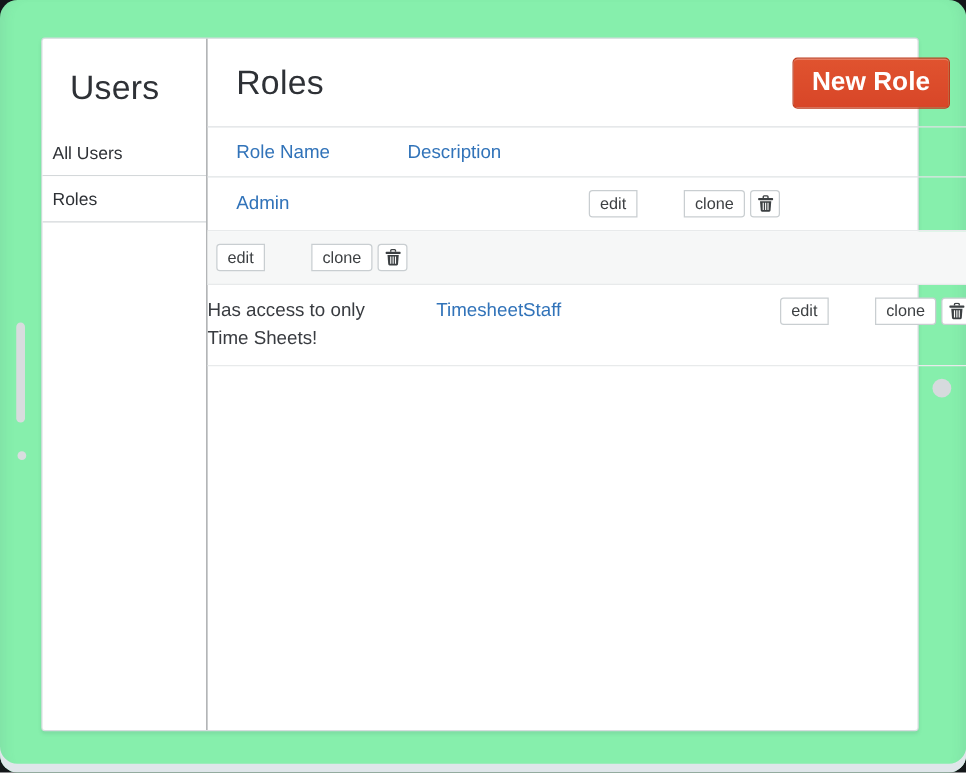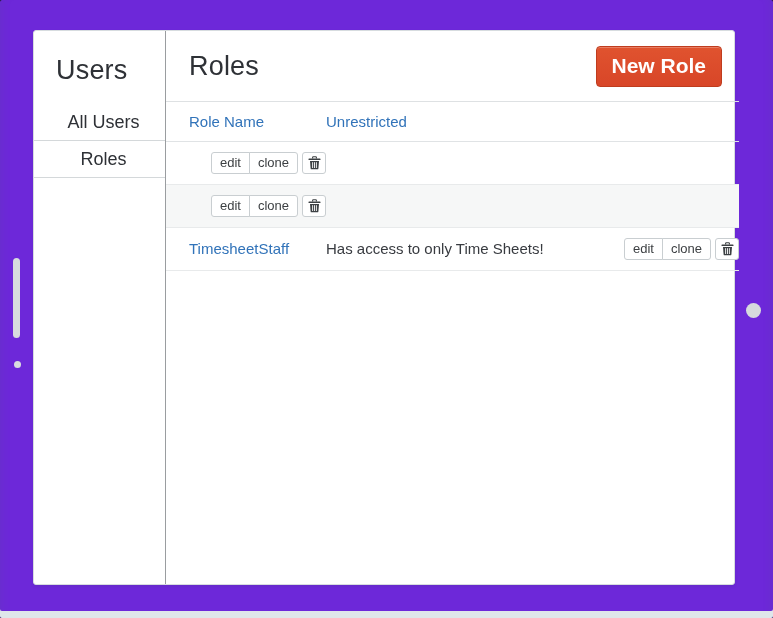--- a/index.html
+++ b/index.html
@@ -2,21 +2,21 @@
 <html><head>
 <meta charset="utf-8">
 <style>
   html,body{margin:0;padding:0;}
   body{
     width:773px;height:618px;position:relative;overflow:hidden;
     background:#14171a;
     font-family:"Liberation Sans","DejaVu Sans",sans-serif;
   }
   .tablet{
-    position:absolute;inset:0;border-radius:2px;background:#6d28d9;
+    position:absolute;inset:0;border-radius:14px;background:#86efac;
     box-shadow:
       inset 0 -7px 0 #dfe6ea,
       inset 10px 0 10px -8px rgba(70,95,115,.12),
       inset -10px 0 10px -8px rgba(70,95,115,.12);
   }
   .volume-pill{
     position:absolute;left:13px;top:258px;width:7px;height:80px;
     border-radius:4px;background:#d8dcde;
   }
   .left-dot{
@@ -34,22 +34,22 @@
     box-sizing:border-box;display:flex;
   }
   
   .sidebar{width:131px;flex:0 0 131px;}
   .sidebar-title{
     box-sizing:border-box;height:73px;padding:24px 0 0 22px;
     font-size:27px;font-weight:400;color:#2e3136;letter-spacing:.2px;
   }
   .sidebar-item{
     box-sizing:border-box;height:37px;line-height:36px;padding-left:8px;
-    font-size:18px;color:#2e3136;border-bottom:1px solid #d4d8da;
-    cursor:pointer;background:#fff;text-align:center;
+    font-size:14px;color:#2e3136;border-bottom:1px solid #d4d8da;
+    cursor:pointer;background:#fff;
   }
   
   .main{
     flex:1;border-left:1px solid #9a9da0;box-sizing:border-box;
     padding:0 13px 0 0;display:flex;flex-direction:column;
   }
   .main-header{
     box-sizing:border-box;height:71px;display:flex;align-items:center;
     justify-content:space-between;padding-left:23px;
     border-bottom:1px solid #dee1e3;
@@ -70,21 +70,21 @@
   }
   .th.first,.cell.first{padding-left:23px;box-sizing:border-box;}
   .trow{border-bottom:1px solid #e8eaeb;}
   .trow.striped{background:#f6f7f7;}
   .cell{font-size:15px;line-height:22px;padding:10px 0;}
   .cell.desc{color:#383b40;padding-right:8px;}
   .role-link{color:#3173b9;text-decoration:none;cursor:pointer;}
   .cell.actions{
     justify-self:end;display:flex;align-items:center;padding:10px 0;
   }
-  .btn-group{display:inline-flex;}
+  .btn-group{display:inline-flex;gap:38px;}
   .mini-btn{
     font-family:inherit;font-size:13px;color:#3d4043;background:#fff;
     border:1px solid #c9ced1;padding:2px 8px 3px;height:22px;
     box-sizing:border-box;cursor:pointer;line-height:15px;
   }
   .btn-group .mini-btn:first-child{border-radius:3px 0 0 3px;}
   .btn-group .mini-btn:last-child{border-radius:0 3px 3px 0;margin-left:-1px;text-align:center;}
   .trash-btn{
     width:24px;height:22px;box-sizing:border-box;margin-left:4px;
     background:#fff;border:1px solid #c9ced1;border-radius:3px;
@@ -114,25 +114,28 @@
     </div>
 
     <div class="main">
       <div class="main-header">
         <div class="main-title">Roles</div>
         <button class="new-role-btn">New Role</button>
       </div>
 
       <div class="thead">
         <div class="th first">Role Name</div>
-        <div class="th">Unrestricted</div>
+        <div class="th">Description</div>
         <div class="th"></div>
       </div>
 
       <div class="trow">
+        <div class="cell first">
+          <a class="role-link">Admin</a>
+        </div>
         <div class="cell actions">
           <span class="btn-group">
             <button class="mini-btn">edit</button>
             <button class="mini-btn">clone</button>
           </span>
           <button class="trash-btn">
             <svg width="13" height="14" viewBox="0 0 13 14">
               <rect x="0.5" y="2.4" width="12" height="1.7" rx="0.6" fill="#3c4043"></rect>
               <path d="M4.6 2.4 V1.4 Q4.6 0.7 5.3 0.7 H7.7 Q8.4 0.7 8.4 1.4 V2.4" fill="none" stroke="#3c4043" stroke-width="1.1"></path>
               <path d="M2 5 H11 L10.4 12.4 Q10.3 13.3 9.4 13.3 H3.6 Q2.7 13.3 2.6 12.4 Z" fill="#3c4043"></path>
@@ -157,24 +160,24 @@
               <path d="M2 5 H11 L10.4 12.4 Q10.3 13.3 9.4 13.3 H3.6 Q2.7 13.3 2.6 12.4 Z" fill="#3c4043"></path>
               <line x1="4.6" y1="6.2" x2="4.6" y2="12" stroke="#ffffff" stroke-width="0.9"></line>
               <line x1="6.5" y1="6.2" x2="6.5" y2="12" stroke="#ffffff" stroke-width="0.9"></line>
               <line x1="8.4" y1="6.2" x2="8.4" y2="12" stroke="#ffffff" stroke-width="0.9"></line>
             </svg>
           </button>
         </div>
       </div>
 
       <div class="trow">
+        <div class="cell desc">Has access to only Time Sheets!</div>
         <div class="cell first">
           <a class="role-link">TimesheetStaff</a>
         </div>
-        <div class="cell desc">Has access to only Time Sheets!</div>
         <div class="cell actions">
           <span class="btn-group">
             <button class="mini-btn">edit</button>
             <button class="mini-btn">clone</button>
           </span>
           <button class="trash-btn">
             <svg width="13" height="14" viewBox="0 0 13 14">
               <rect x="0.5" y="2.4" width="12" height="1.7" rx="0.6" fill="#3c4043"></rect>
               <path d="M4.6 2.4 V1.4 Q4.6 0.7 5.3 0.7 H7.7 Q8.4 0.7 8.4 1.4 V2.4" fill="none" stroke="#3c4043" stroke-width="1.1"></path>
               <path d="M2 5 H11 L10.4 12.4 Q10.3 13.3 9.4 13.3 H3.6 Q2.7 13.3 2.6 12.4 Z" fill="#3c4043"></path>

